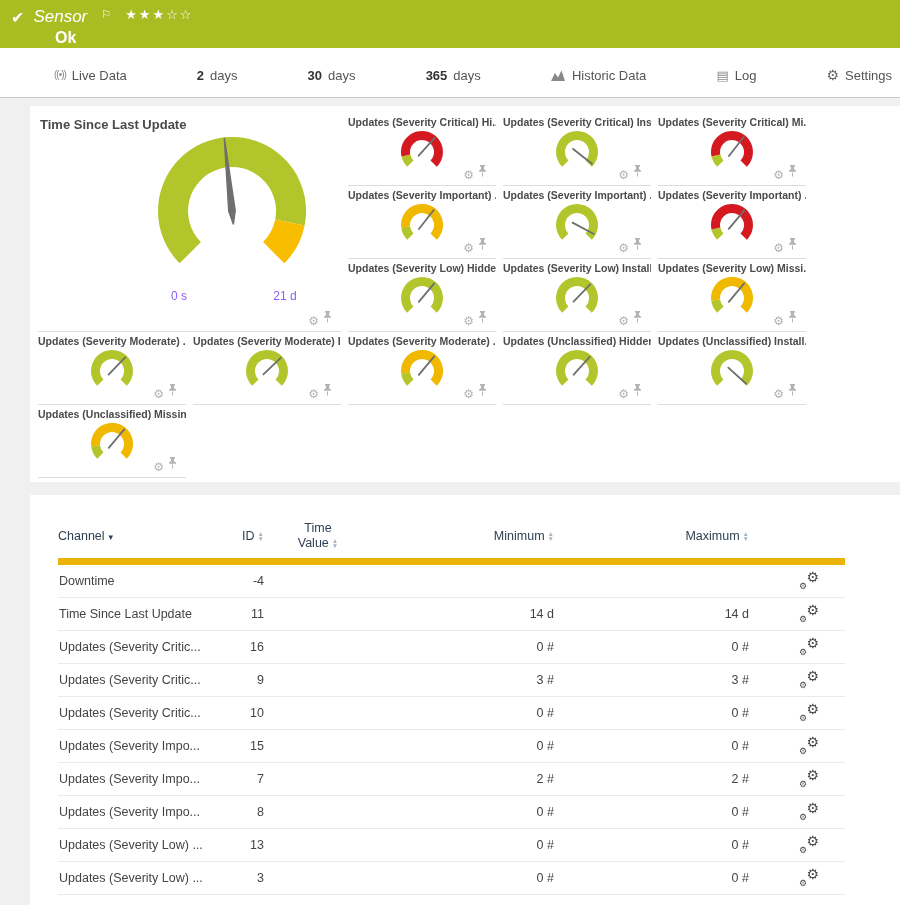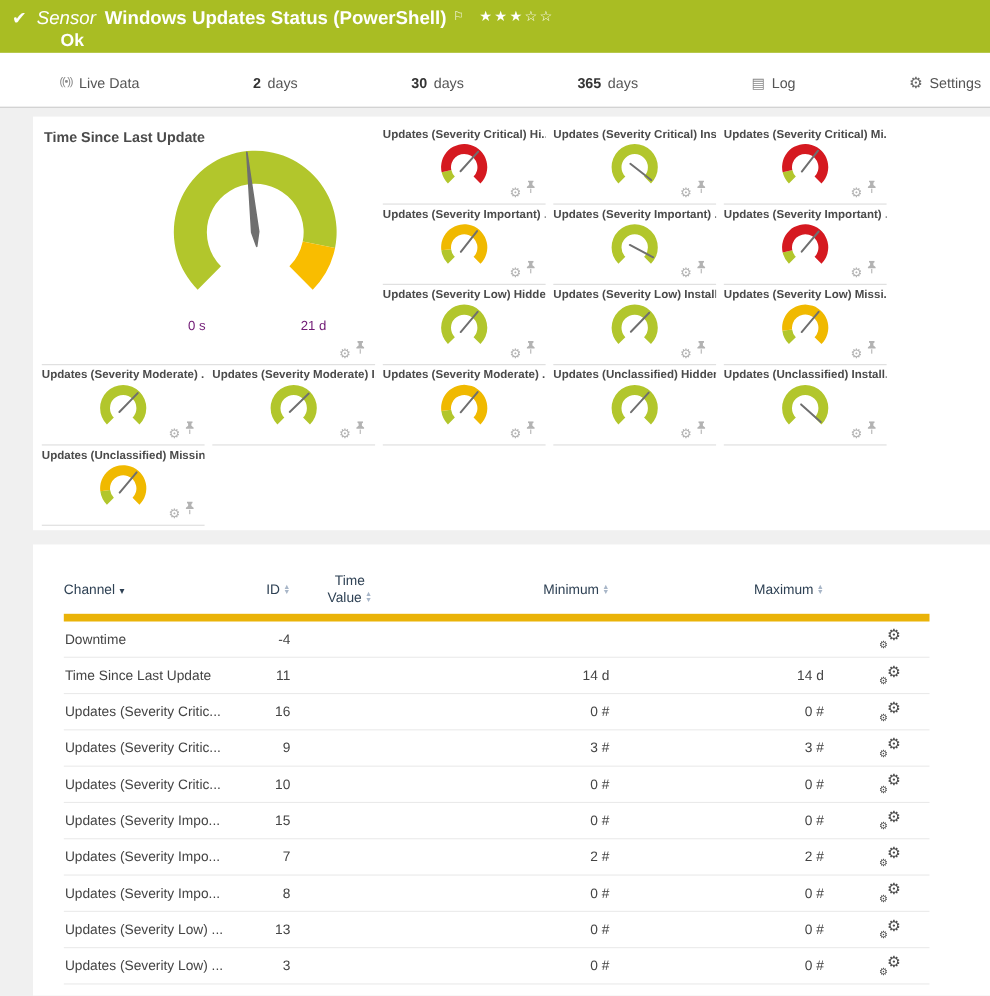--- a/index.html
+++ b/index.html
@@ -27,21 +27,21 @@
   .tab .t-ico.waves { font-size:10px; letter-spacing:-1px; }
   .tab.active .t-lbl { color:#333; }
 
   
   .panel { background:#fff; margin-left:30px; width:870px; }
   .panel-gauges { margin-top:8px; padding:7px 0 4px 8px; }
   .ggrid { display:grid; grid-template-columns:repeat(5,152px); grid-auto-rows:73px; column-gap:3px; }
   .bigcell { grid-column:1/3; grid-row:1/4; position:relative; border-bottom:1px solid #ddd; margin-right:4px; }
   .big-title { font-size:13px; font-weight:bold; color:#4a4a4a; padding:4px 0 0 2px; }
   .big-svg { position:absolute; left:110px; top:22px; }
-  .big-label { position:absolute; width:60px; text-align:center; top:176px; font-size:12px; color:#701a75; }
+  .big-label { position:absolute; width:60px; text-align:center; top:176px; font-size:12px; color:#8b5cf6; }
   .big-label.min { left:111px; } .big-label.max { left:217px; }
   .cell-icons { position:absolute; right:9px; bottom:4px; display:flex; align-items:flex-end; gap:4px; color:#b3b3b3; }
   .cell-icons .gear-g { font-size:12px; line-height:1; }
   .mini { position:relative; border-bottom:1px solid #ddd; margin-right:4px; }
   .mini-title { font-size:10.5px; font-weight:bold; color:#4a4a4a; padding-top:3px; white-space:nowrap; overflow:hidden; }
   .mini svg.gg { display:block; margin:1px auto 0; }
 
   
   .panel-table { margin-top:13px; height:412px; padding-top:24px; }
   .ctable { margin-left:28px; width:787px; }
@@ -60,21 +60,20 @@
   .thead .h-channel { cursor:pointer; }
   .h-last { line-height:15px; }
 </style>
 </head>
 <body>
 
 <div class="top-header">
   <div class="hdr-line1">
     <span class="hdr-check">✔</span>
     <span class="hdr-kind">Sensor</span>
-    <span class="hdr-title">Windows Updates Status (PowerShell)</span>
     <span class="hdr-flag">⚐</span>
     <span class="hdr-stars" id="stars"><span>★</span><span>★</span><span>★</span><span>☆</span><span>☆</span></span>
   </div>
   <div class="hdr-status">Ok</div>
 </div>
 
 <div class="tabbar" id="tabbar">
     <div class="tab">
       <span class="t-ico waves">((•))</span>
       <span class="t-lbl">Live Data</span>
@@ -83,20 +82,28 @@
       <span class="t-num">2</span>
       <span class="t-lbl">days</span>
     </div>
     <div class="tab">
       <span class="t-num">30</span>
       <span class="t-lbl">days</span>
     </div>
     <div class="tab">
       <span class="t-num">365</span>
       <span class="t-lbl">days</span>
+    </div>
+    <div class="tab">
+      <span class="t-ico">
+        <svg width="15" height="12" viewBox="0 0 15 12">
+          <path d="M0 12 L4 4 L7 8.4 L10.5 1.5 L14 12 Z" fill="#888"></path>
+        </svg>
+      </span>
+      <span class="t-lbl">Historic Data</span>
     </div>
     <div class="tab">
       <span class="t-ico">▤</span>
       <span class="t-lbl">Log</span>
     </div>
     <div class="tab">
       <span class="t-ico" style="color: rgb(102, 102, 102); font-size: 14px;">⚙</span>
       <span class="t-lbl">Settings</span>
     </div>
   </div>

